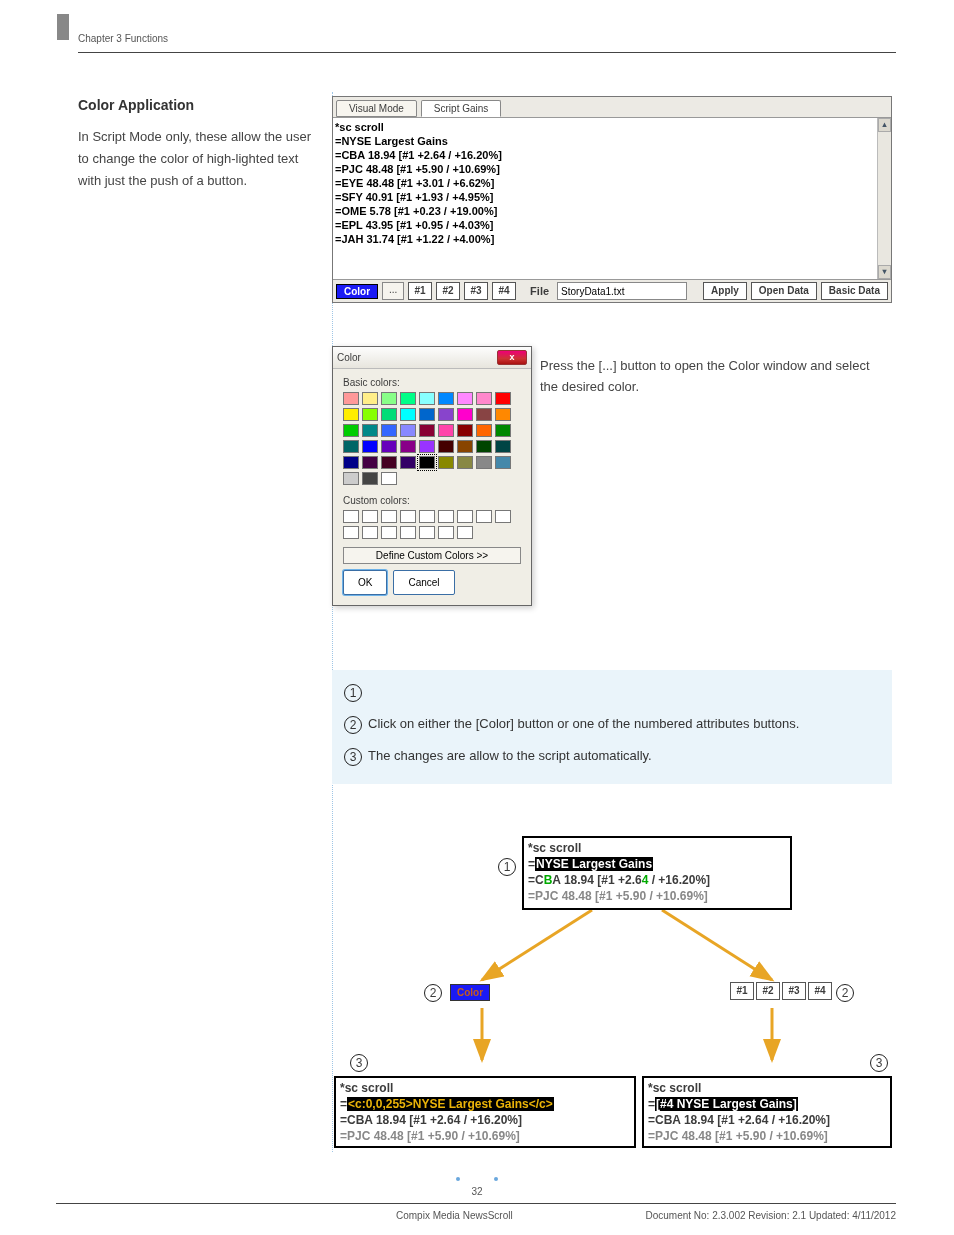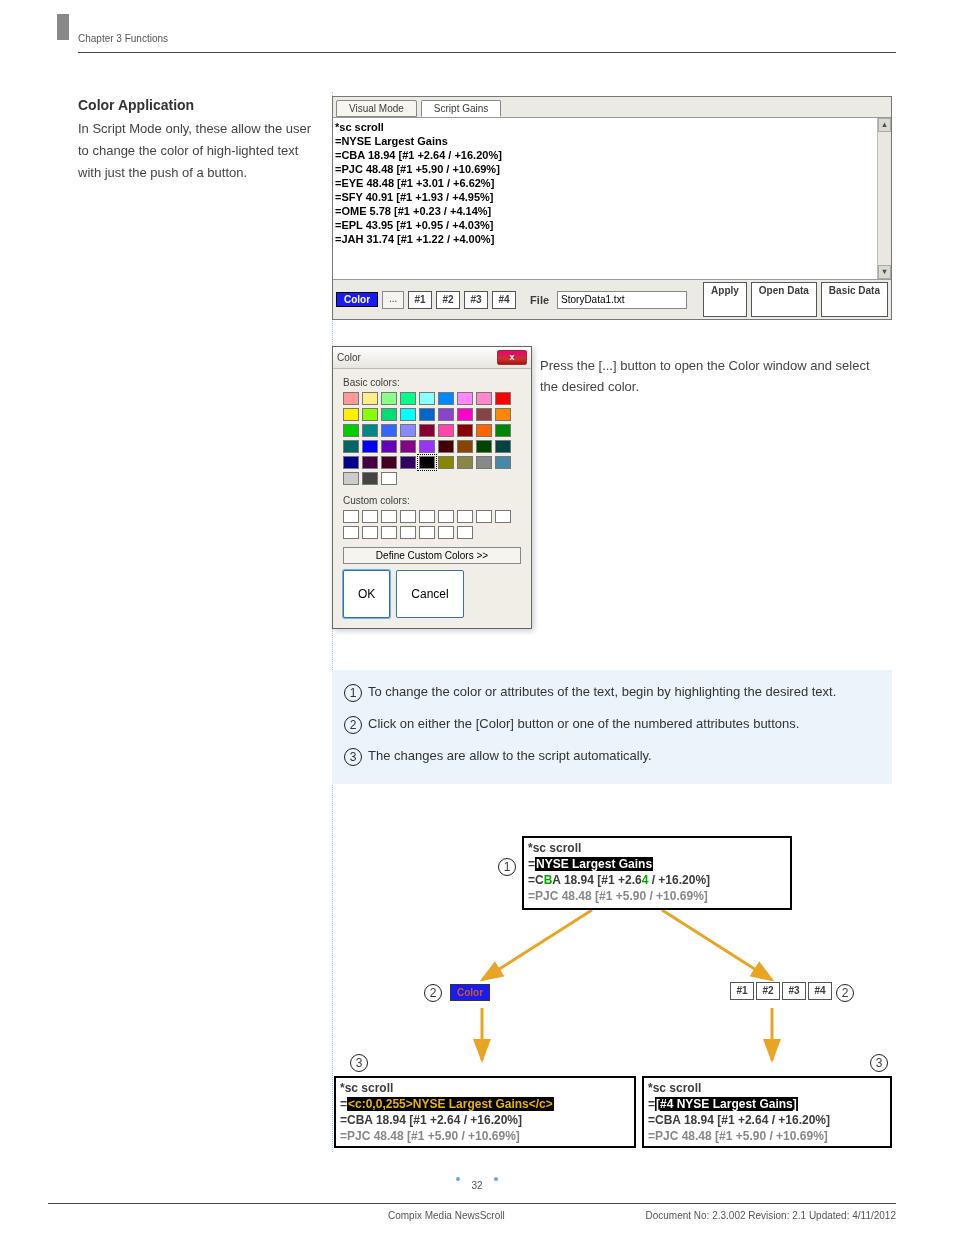--- a/index.html
+++ b/index.html
@@ -23,21 +23,21 @@
     position: absolute;
     top: 14px; left: 57px;
     width: 12px; height: 26px;
     background: #888;
   }
   .content-left {
     position: absolute;
     top: 94px; left: 78px; width: 240px;
     font-size: 13px; line-height: 1.7; color:#444;
   }
-  .content-left h3 { font-size: 14px; font-weight: bold; color:#333;}
+  .content-left h3 { font-size: 14px; font-weight: bold; margin-bottom: 8px; color:#333;}
   .screenshot-main {
     position: absolute;
     top: 96px; left: 332px;
     width: 560px;
     border: 1px solid #777;
     background: #fff;
     font-family: Tahoma, Arial, sans-serif;
   }
   .tabbar { display:flex; gap:4px; padding:3px 3px 0 3px; background:#eceae4; border-bottom:1px solid #999;}
   .tab-btn {
@@ -90,21 +90,21 @@
     font-size:10px; font-weight:bold; text-align:center; line-height:15px;
   }
   .file-label { font-size:11px; font-weight:bold; margin:0 4px 0 10px;}
   .file-input {
     font-size:10px; padding:1px 3px; width:130px; height:18px;
     border:1px solid #888; background:#fff;
   }
   .btn-std {
     font-size:10px; font-weight:bold;
     padding:1px 7px; border:1px solid #555; background:#fff;
-    height:35px; line-height:14px;
+    height:18px; line-height:14px;
   }
   .spacer-flex { flex:1; }
   .color-dialog {
     position: absolute;
     top: 346px; left: 332px;
     width: 200px;
     background:#f0eee6;
     border:1px solid #666;
     font-family: Tahoma, Arial, sans-serif;
     font-size:10px;
@@ -131,21 +131,21 @@
   }
   .swatch.selected { outline:1px dotted #000; outline-offset:1px;}
   .custom-grid .swatch { background:#fff;}
   .define-btn {
     width:100%; margin-top:8px;
     font-size:10px; padding:2px; border:1px solid #888; background:#f6f4ee;
     text-align:center;
   }
   .ok-cancel { display:flex; gap:6px; margin-top:6px;}
   .ok-cancel button {
-    font-size:12px; padding:16px 14px; border:1px solid #3a6ea5;
+    font-size:10px; padding:6px 14px; border:1px solid #3a6ea5;
     background:#fff; border-radius:2px;
   }
   .ok-cancel .ok-btn { box-shadow:0 0 0 1px #6eb2e8;}
   .press-text {
     position:absolute; top:356px; left:540px; width:350px;
     font-size:13px; line-height:1.6; color:#444;
   }
   .steps-box {
     position:absolute; top:670px; left:332px; width:560px;
     background:#eaf4fa;
@@ -179,28 +179,28 @@
   .diag-box .greenbar { color:#0a0;}
   .diag-mini-btn {
     position:absolute;
     font-size:10px;
     font-weight:bold;
     border:1px solid #333;
     padding:2px 6px;
   }
   .page-footer {
     position:absolute;
-    left:48px; right:58px; bottom:14px;
+    left:56px; right:58px; bottom:14px;
     border-top:1.5px solid #444;
     padding-top:6px;
     font-size:10px; color:#555;
     display:flex; justify-content:space-between;
   }
   .page-num {
-    position:absolute; left:0; right:0; bottom:44px;
+    position:absolute; left:0; right:0; bottom:38px;
     text-align:center; font-size:10px; color:#555;
   }
   .footer-dots {
     position:absolute; left:0; right:0; bottom:50px;
     text-align:center;
   }
   .footer-dot {
     display:inline-block; width:4px; height:4px; border-radius:50%;
     background:#6aa7dd; margin:0 17px;
   }
@@ -231,21 +231,21 @@
     <div class="tab-btn active">Script Gains</div>
   </div>
   <div class="script-area">
     <div id="script-lines">
         <div class="line">*sc scroll</div>
         <div class="line">=NYSE Largest Gains</div>
         <div class="line">=CBA 18.94 [#1 +2.64 / +16.20%]</div>
         <div class="line">=PJC 48.48 [#1 +5.90 / +10.69%]</div>
         <div class="line">=EYE 48.48 [#1 +3.01 / +6.62%]</div>
         <div class="line">=SFY 40.91 [#1 +1.93 / +4.95%]</div>
-        <div class="line">=OME 5.78 [#1 +0.23 / +4.14%]</div>
+        <div class="line">=OME 5.78 [#1 +0.23 / +19.00%]</div>
         <div class="line">=EPL 43.95 [#1 +0.95 / +4.03%]</div>
         <div class="line">=JAH 31.74 [#1 +1.22 / +4.00%]</div>
       </div>
     <div class="scrollbar-v">
       <div class="arrow-up">▴</div>
       <div class="arrow-down">▾</div>
     </div>
   </div>
   <div class="bottom-toolbar">
     <div class="btn-blue">Color</div>
@@ -345,21 +345,20 @@
       <button>Cancel</button>
     </div>
   </div>
 </div>
 
 <div class="press-text">Press the [...] button to open the Color window and select the desired color.</div>
 
 <div class="steps-box">
   <div class="step-row">
     <span class="circled">1</span>
-    <span>To change the color or attributes of the text, begin by highlighting the desired text.</span>
   </div>
   <div class="step-row">
     <span class="circled">2</span>
     <span>Click on either the [Color] button or one of the numbered attributes buttons.</span>
   </div>
   <div class="step-row" style="margin-bottom:0">
     <span class="circled">3</span>
     <span>The changes are allow to the script automatically.</span>
   </div>
 </div>

